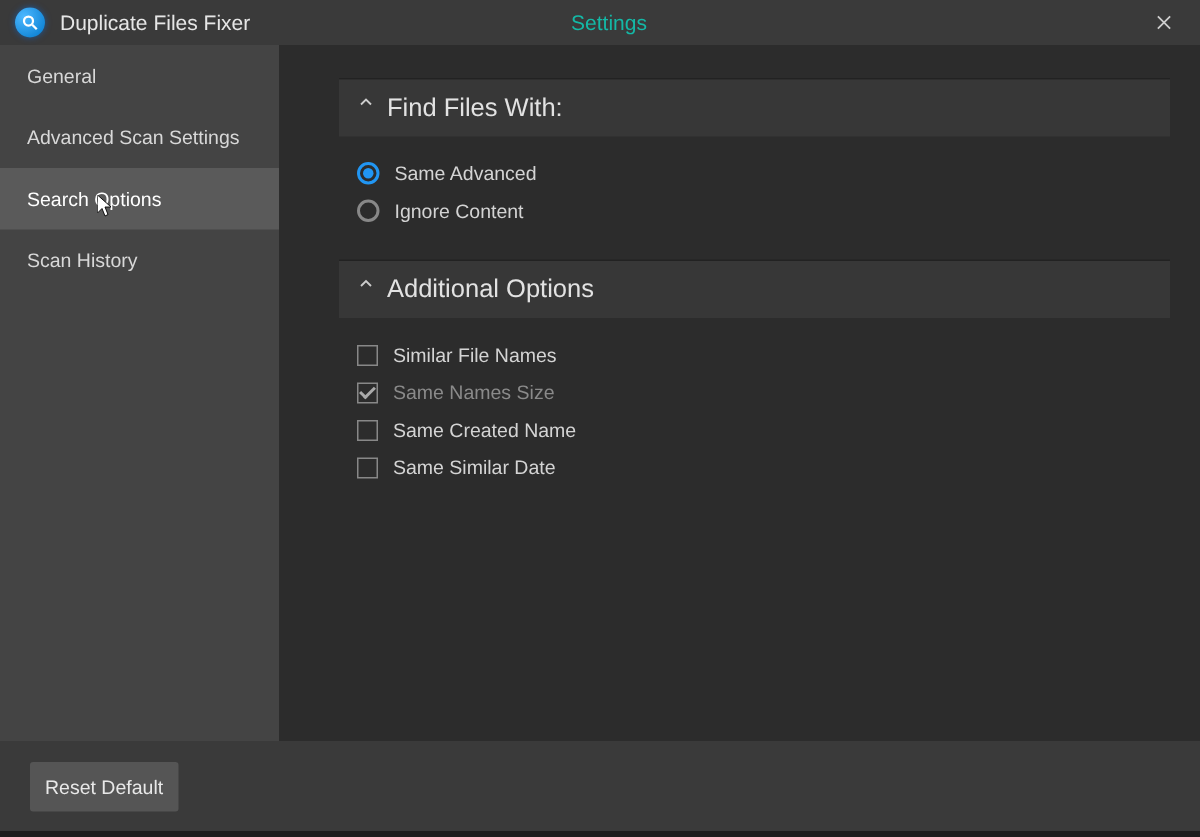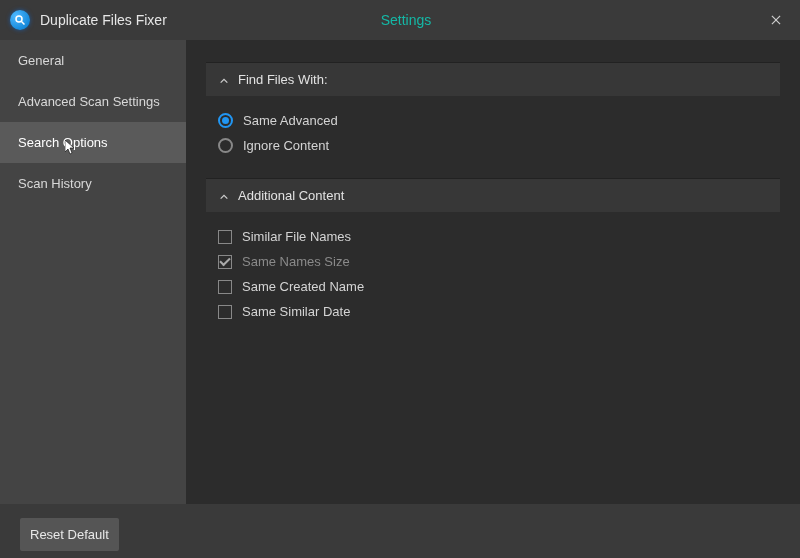--- a/index.html
+++ b/index.html
@@ -6,21 +6,21 @@
     body {
       font-family: "Segoe UI", Arial, sans-serif;
       background: #1e1e1e;
       width: 800px;
       height: 558px;
       overflow: hidden;
       color: #d0d0d0;
       font-size: 13px;
     }
     .titlebar {
-      height: 40px;
+      height: 30px;
       background: #3a3a3a;
       display: flex;
       align-items: center;
       padding: 0 10px;
       position: relative;
     }
     .app-icon {
       width: 20px; height: 20px;
       border-radius: 50%;
       background: radial-gradient(circle at 30% 30%, #4db8ff, #0077cc);
@@ -45,20 +45,21 @@
       color: #cfcfcf;
       cursor: pointer;
       z-index: 2;
     }
     .close-btn svg { width: 14px; height: 14px; }
 
     .main {
       display: flex;
       height: calc(100% - 34px - 60px);
       background: #2c2c2c;
+      gap: 20px;
     }
     .sidebar {
       width: 186px;
       background: #444444;
       display: flex;
       flex-direction: column;
     }
     .sidebar-item {
       padding: 13px 18px;
       color: #d8d8d8;
@@ -85,24 +86,24 @@
       overflow: auto;
     }
     .panel {
       margin: 0 20px 14px 20px;
       border-top: 1px solid #222;
     }
     .section-hdr {
       background: #373737;
       padding: 9px 12px;
       display: flex;
-      align-items: flex-end;
+      align-items: flex-start;
       color: #e2e2e2;
       font-weight: 500;
-      font-size: 13px;
+      font-size: 17px;
       gap: 8px;
       cursor: pointer;
     }
     .chev { width: 12px; height: 12px; display:flex; align-items:center; justify-content:center;}
     .options {
       padding: 12px 0 6px 12px;
     }
     .option-row {
       display: flex;
       align-items: center;
@@ -212,21 +213,21 @@
       </div>
     </div>
 
     <div class="panel">
       <div class="section-hdr">
         <span class="chev">
           <svg viewBox="0 0 12 12" width="10" height="10">
               <path d="M2 8 L6 4 L10 8" stroke="#ccc" stroke-width="1.5" fill="none"></path>
             </svg>
         </span>
-        <span>Additional Content</span>
+        <span>Additional Options</span>
       </div>
       <div class="options">
         <div class="option-row">
           <span class="checkbox"></span>
           <span>Similar File Names</span>
         </div>
         <div class="option-row disabled">
           <span class="checkbox checked"></span>
           <span>Same Names Size</span>
         </div>

